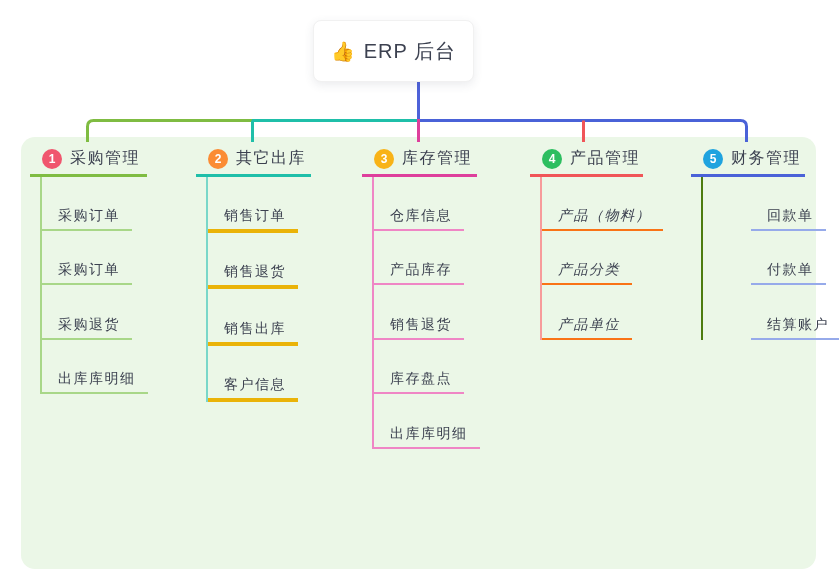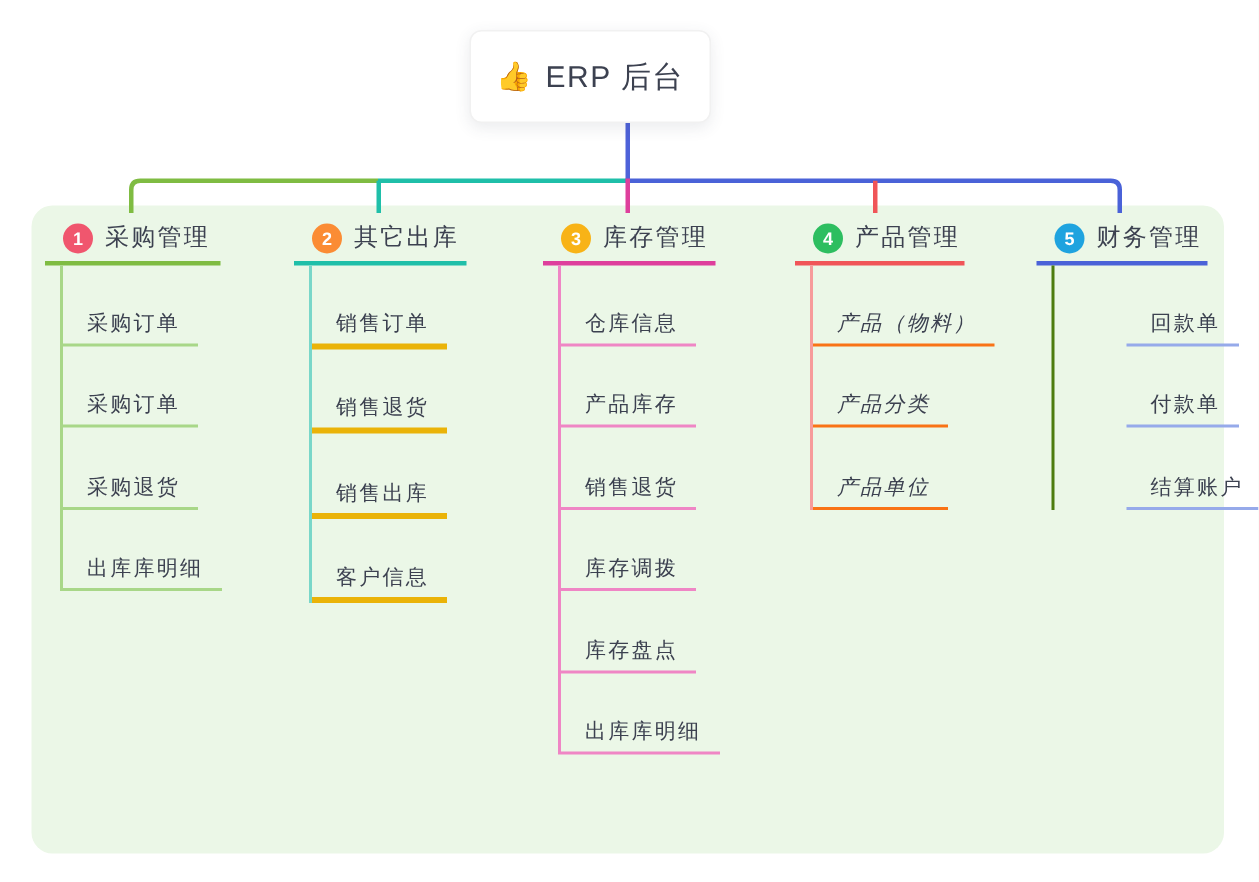--- a/index.html
+++ b/index.html
@@ -146,23 +146,20 @@
       <div class="child">
           <span class="child-label">仓库信息</span>
         </div>
       <div class="child">
           <span class="child-label">产品库存</span>
         </div>
       <div class="child">
           <span class="child-label">销售退货</span>
         </div>
       <div class="child">
-          <span class="child-label">库存调拨</span>
-        </div>
-      <div class="child">
           <span class="child-label">库存盘点</span>
         </div>
       <div class="child">
           <span class="child-label">出库库明细</span>
         </div>
     </div>
   </div>
 
   <div class="group g4 p4">
     <div class="group-header">

